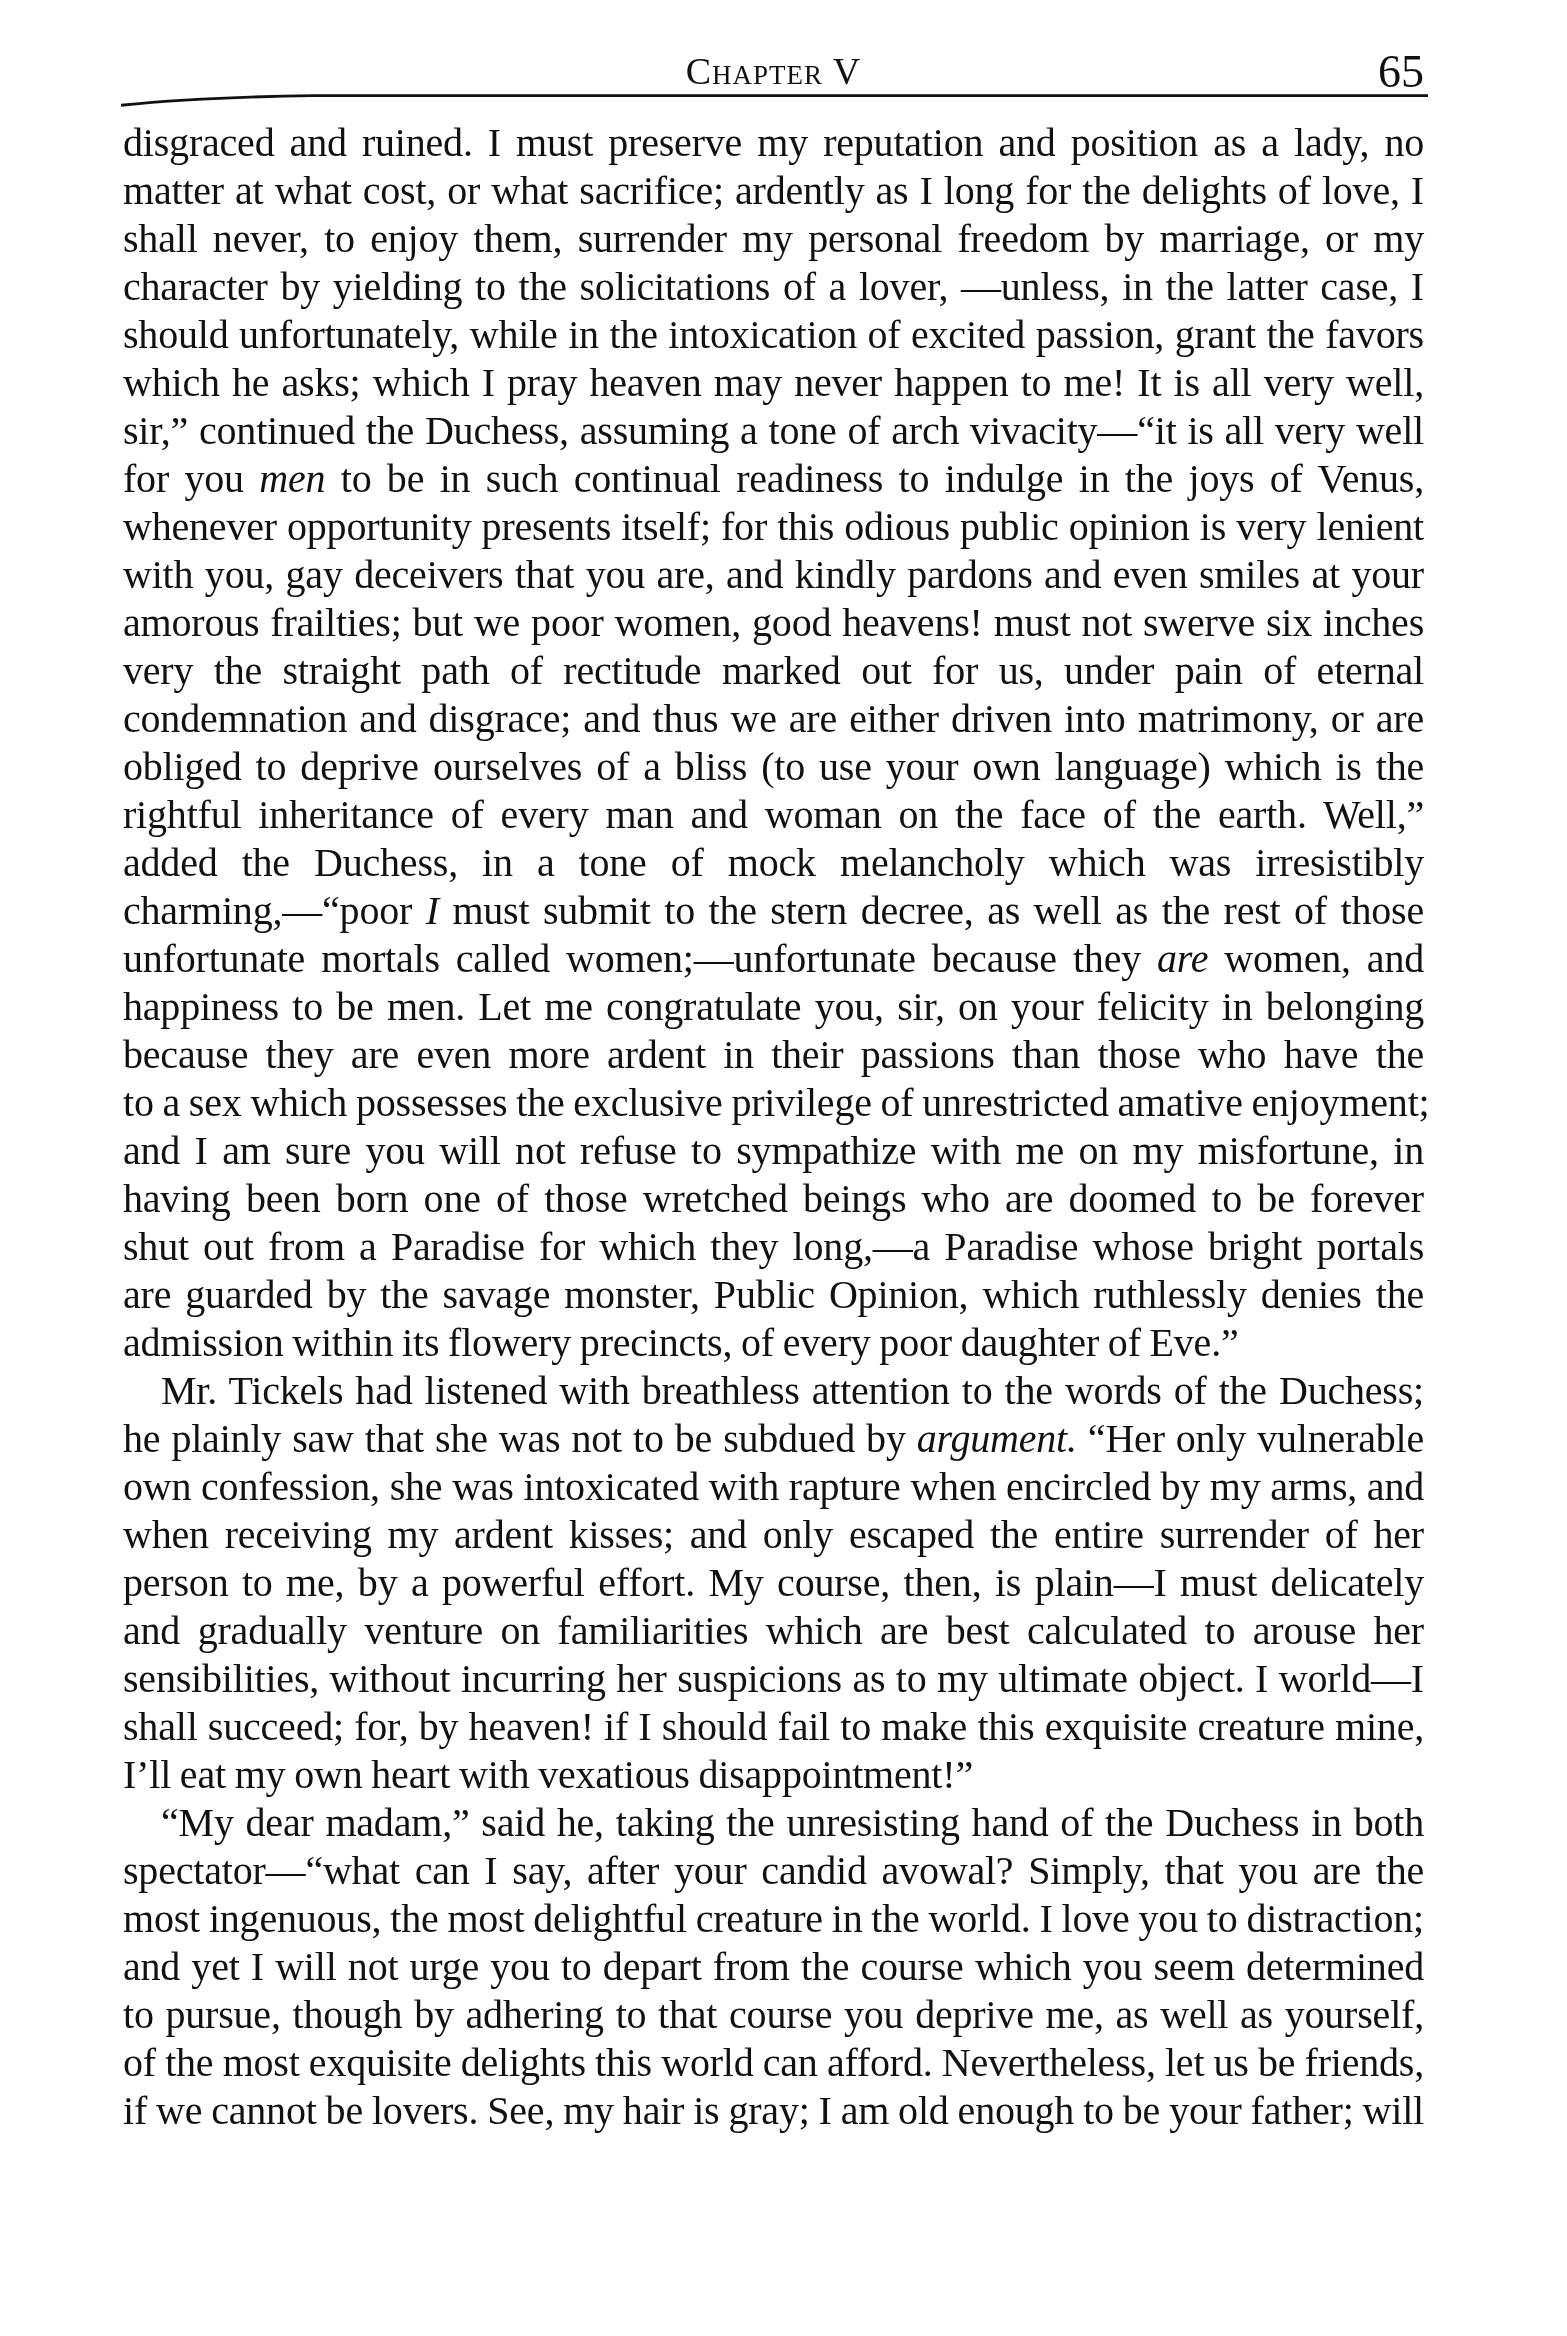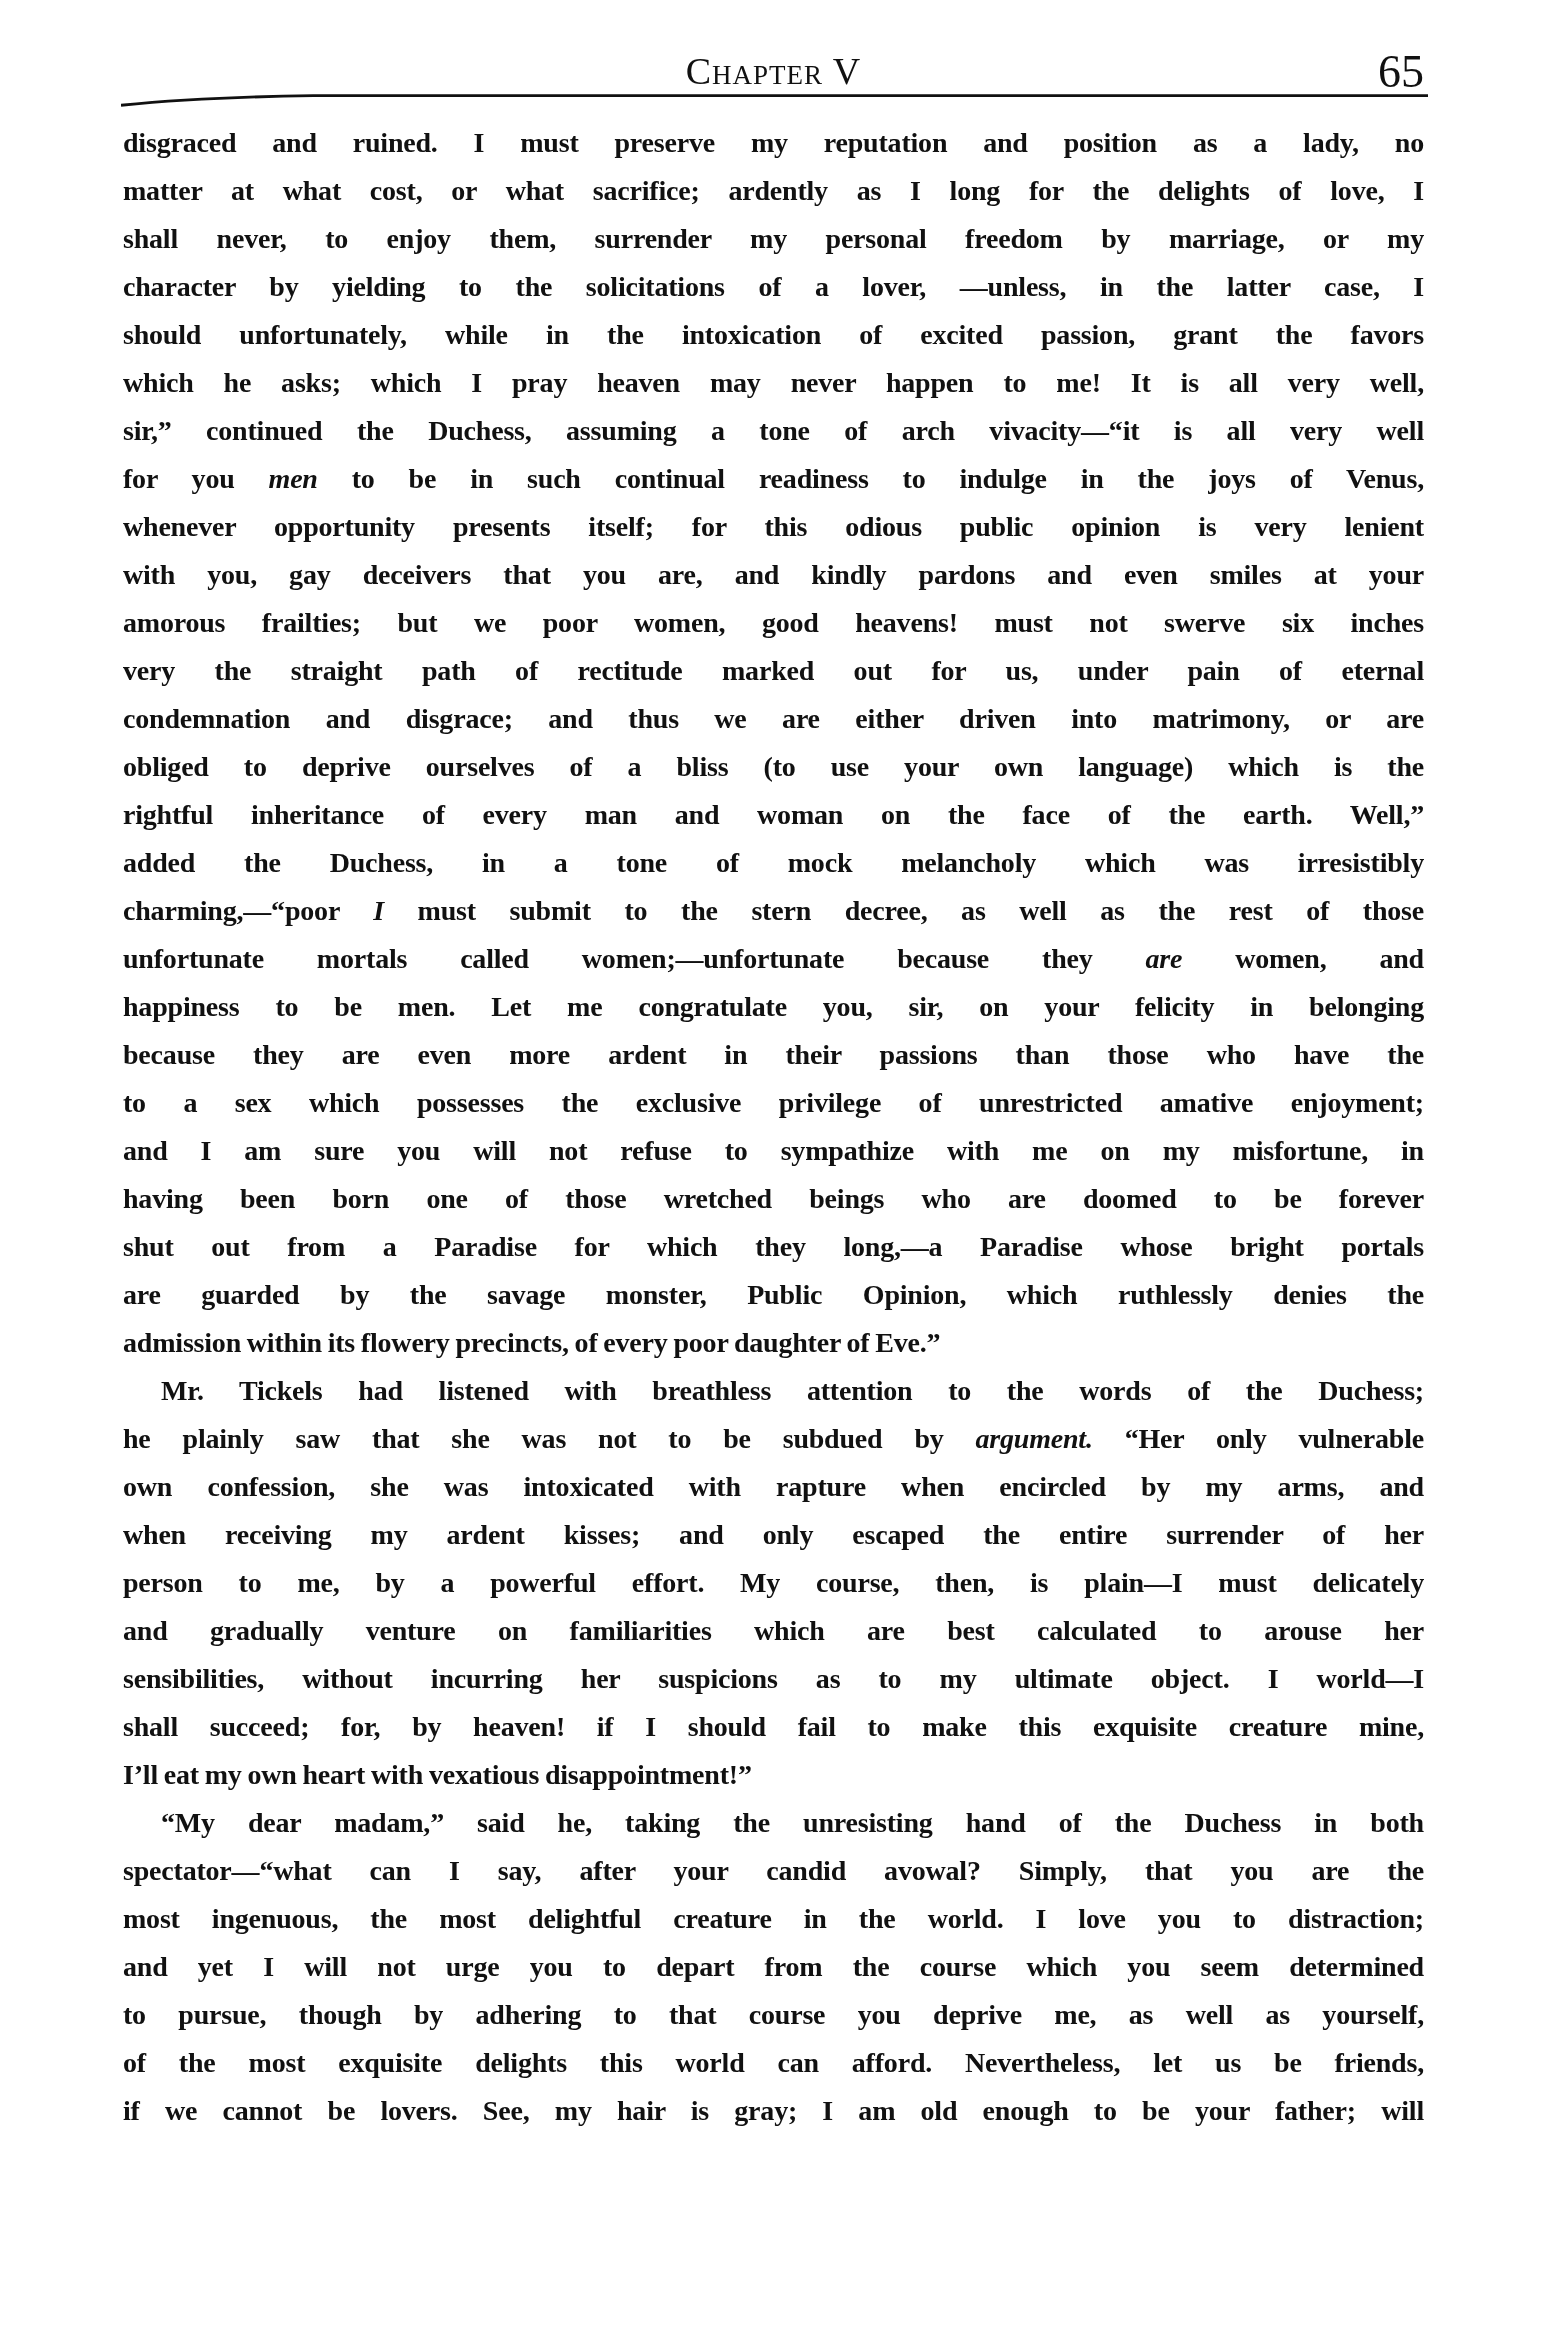--- a/index.html
+++ b/index.html
@@ -46,26 +46,25 @@
       left: 121px;
       top: 88px;
       width: 1307px;
       height: 23px;
     }
     .page-body {
       position: absolute;
       left: 123px;
       top: 119px;
       width: 1301px;
-      font-size: 28px;
+      font-size: 40px;
       line-height: 48px;
       text-align: justify;
       letter-spacing: -0.2px;
       word-spacing: -1px;
-      font-weight: bold;
     }
     .page-body p {
       margin: 0;
     }
     .page-body .line {
       display: block;
       text-align: justify;
       text-align-last: justify;
       white-space: nowrap;
       height: 48px;

